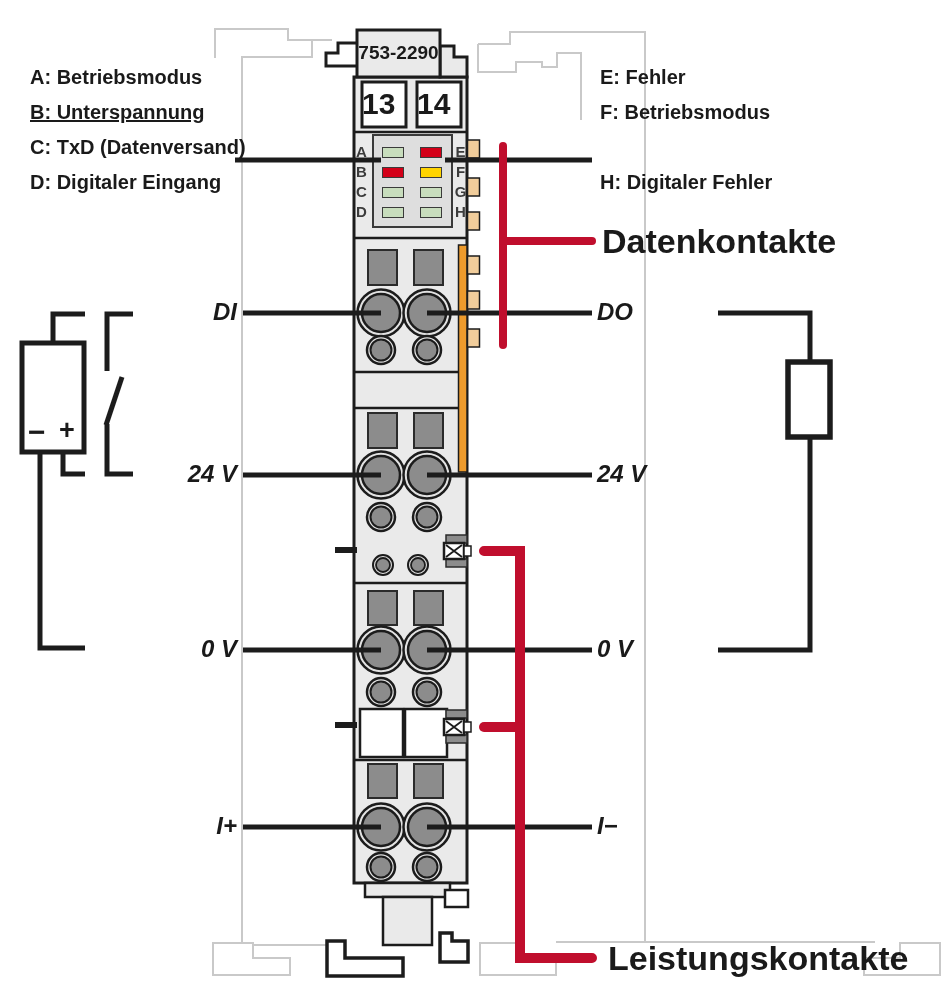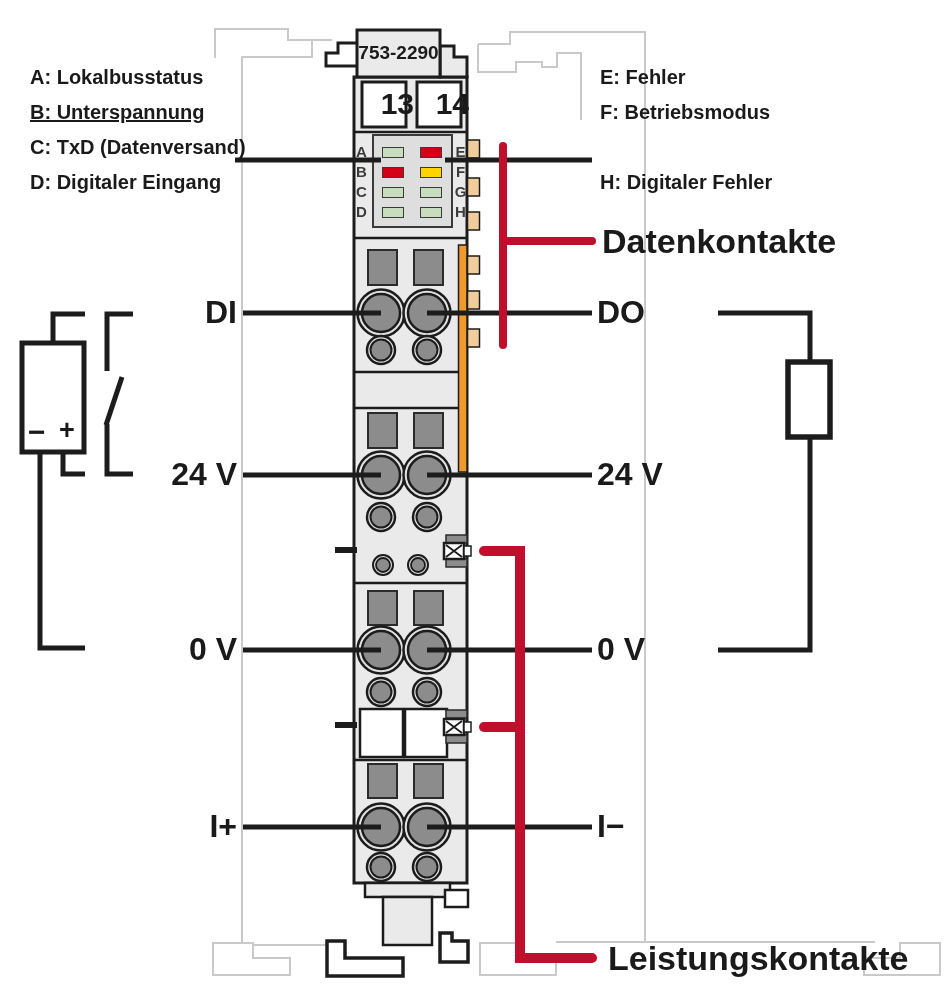--- a/index.html
+++ b/index.html
@@ -3,25 +3,25 @@
 <meta charset="utf-8">
 <style>
   html,body{margin:0;padding:0;background:#ffffff;}
   #stage{
     position:relative;width:946px;height:1004px;background:#ffffff;overflow:hidden;
     font-family:"Liberation Sans","DejaVu Sans",sans-serif;color:#1a1a1a;
   }
   #artwork{position:absolute;left:0;top:0;}
   .txt{position:absolute;font-weight:bold;white-space:nowrap;color:#1a1a1a;}
   .legend{font-size:20px;line-height:22px;}
-  .term{font-size:32px;line-height:28px;}
+  .term{font-size:24px;line-height:28px;font-style:italic;}
   .term-left{text-align:right;width:120px;}
   .callout{font-size:34px;line-height:30px;}
   .partnum{font-size:19px;line-height:20px;width:83px;text-align:center;}
-  .clampnum{font-size:30px;line-height:32px;width:52px;text-align:right;}
+  .clampnum{font-size:30px;line-height:32px;width:52px;text-align:left;}
   .ledletter{font-size:15px;line-height:16px;width:17px;text-align:center;color:#3c3c3c;font-weight:bold;}
   .led{position:absolute;width:22px;height:11px;border:1.5px solid #3a3a3a;box-sizing:border-box;}
   .polarity{line-height:1;}
 </style>
 </head>
 <body>
 
 <div id="stage">
 
   <svg id="artwork" width="946" height="1004" viewBox="0 0 946 1004">
@@ -195,21 +195,21 @@
     <g fill="none" stroke="#c00e2d" stroke-width="8" stroke-linecap="round">
       <path d="M 503 146 L 503 345"></path>
       <path d="M 503 241 L 592 241"></path>
     </g>
     <g fill="none" stroke="#c00e2d" stroke-width="10" stroke-linecap="round">
       <path d="M 484 551 L 520 551 L 520 958 L 592 958"></path>
       <path d="M 484 727 L 518 727"></path>
     </g>
   </svg>
 
-  <div class="txt legend" style="left:30px;top:66px;">A: Lokalbusstatus</div>
+  <div class="txt legend" style="left:30px;top:66px;">A: Betriebsmodus</div>
   <div class="txt legend" style="left:30px;top:101px;text-decoration:underline;">B: Unterspannung</div>
   <div class="txt legend" style="left:30px;top:136px;">C: TxD (Datenversand)</div>
   <div class="txt legend" style="left:30px;top:171px;">D: Digitaler Eingang</div>
 
   <div class="txt legend" style="left:600px;top:66px;">E: Fehler</div>
   <div class="txt legend" style="left:600px;top:101px;">F: Betriebsmodus</div>
   <div class="txt legend" style="left:600px;top:171px;">H: Digitaler Fehler</div>
 
   <div class="txt callout" style="left:602px;top:226px;">Datenkontakte</div>
   <div class="txt callout" style="left:608px;top:943px;">Leistungskontakte</div>

